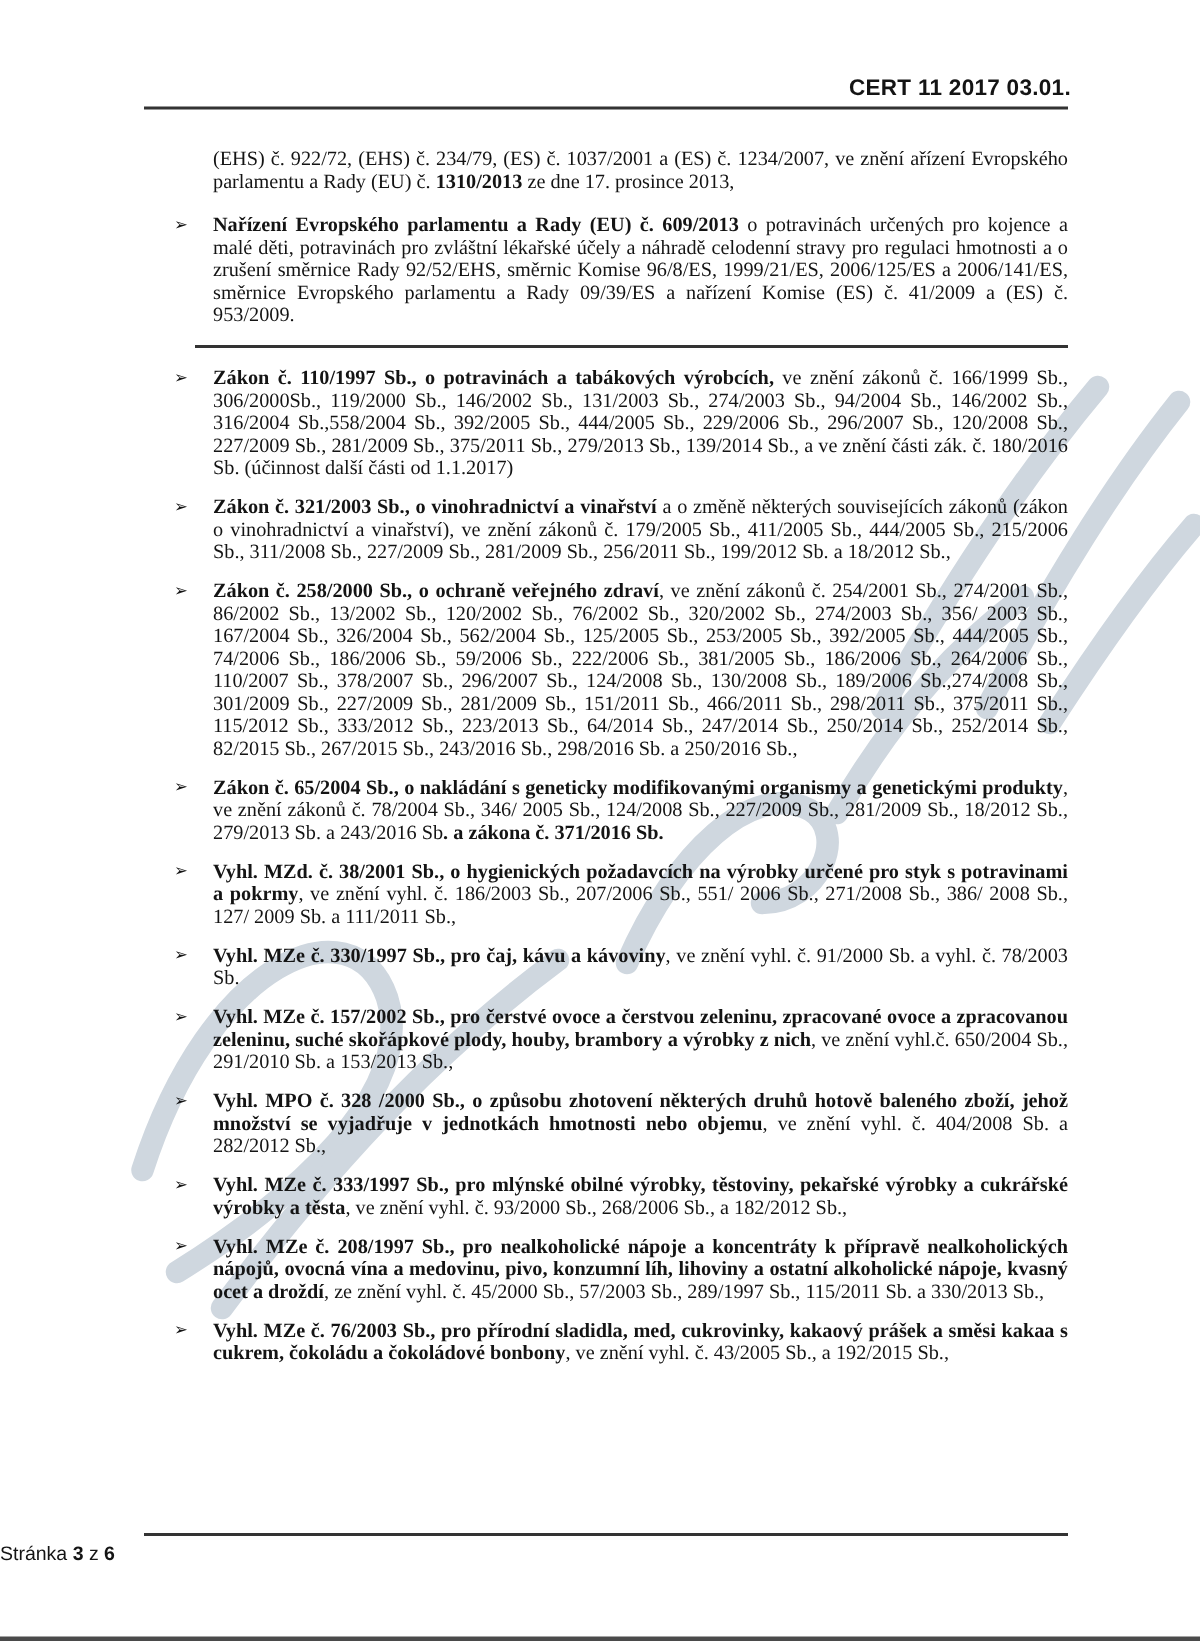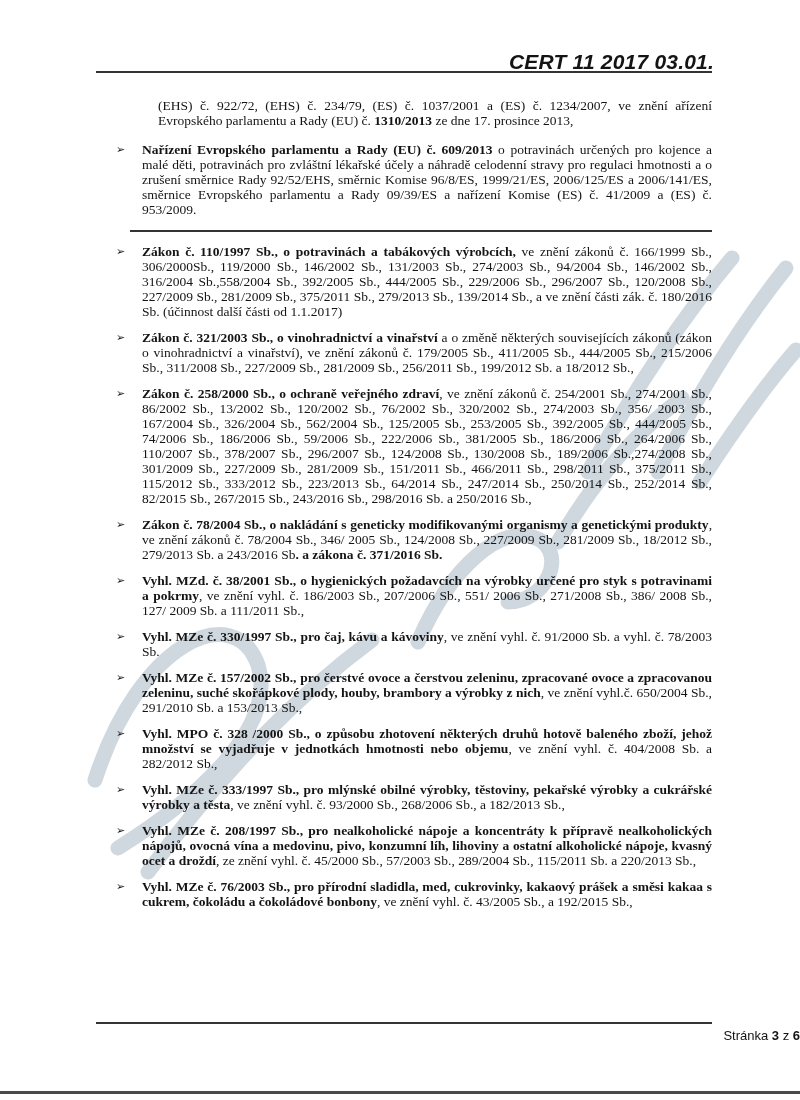--- a/index.html
+++ b/index.html
@@ -15,53 +15,53 @@
     font-family:"Liberation Serif", serif;
     color:var(--text);
     position:relative;
     overflow:hidden;
   }
   .watermark{position:absolute;top:0;left:0;z-index:0;}
   .layer{position:absolute;inset:0;z-index:1;}
   .header-code{
     position:absolute;top:50px;right:86px;
     font-family:"Liberation Sans", sans-serif;
-    font-style:italic;font-weight:bold;font-size:21px;
+    font-weight:bold;font-size:15px;
     letter-spacing:0.2px;
   }
   .header-rule{
     position:absolute;top:71px;left:96px;right:88px;height:2px;
     background:var(--rule);
   }
   .content{
     position:absolute;top:98px;left:142px;width:570px;
     font-size:13.5px;line-height:15px;text-align:justify;
   }
-  .para{margin:0 0 14px 16px;}
+  .para{margin:0 0 14px 0;}
   .bullet{position:relative;margin:0 0 11px 0;}
   .bullet .arrow{
     position:absolute;left:-26px;top:0;
     font-family:"DejaVu Sans", sans-serif;
     font-size:11px;
   }
   .bullet .btext b{font-weight:bold;}
   .para b{font-weight:bold;}
   .section-divider{
     height:2px;background:var(--rule);
     margin:13px 0 12px -12px;
     width:calc(100% + 12px);
     border:none;
   }
   .footer-rule{
     position:absolute;top:1022px;left:96px;right:88px;height:2px;
     background:var(--rule);
   }
   .footer-text{
     position:absolute;top:1028px;left:0;width:100%;
-    text-align:right;
+    text-align:left;
     font-family:"Liberation Sans", sans-serif;
     font-size:13px;
   }
   .footer-text b{font-weight:bold;}
   .bottom-rule{
     position:absolute;top:1091px;left:0;width:100%;height:3px;
     background:#4a4a4a;
   }
 </style>
 </head>
@@ -105,45 +105,45 @@
         <div class="bullet">
           <span class="arrow">➢</span>
           <div class="btext"><b>Zákon č. 321/2003 Sb., o vinohradnictví a vinařství</b><span> a o změně některých souvisejících zákonů (zákon o vinohradnictví a vinařství), ve znění zákonů č. 179/2005 Sb., 411/2005 Sb., 444/2005 Sb., 215/2006 Sb., 311/2008 Sb., 227/2009 Sb., 281/2009 Sb., 256/2011 Sb., 199/2012 Sb. a 18/2012 Sb.,</span></div>
         </div>
         <div class="bullet">
           <span class="arrow">➢</span>
           <div class="btext"><b>Zákon č. 258/2000 Sb., o ochraně veřejného zdraví</b><span>, ve znění zákonů č. 254/2001 Sb., 274/2001 Sb., 86/2002 Sb., 13/2002 Sb., 120/2002 Sb., 76/2002 Sb., 320/2002 Sb., 274/2003 Sb., 356/ 2003 Sb., 167/2004 Sb., 326/2004 Sb., 562/2004 Sb., 125/2005 Sb., 253/2005 Sb., 392/2005 Sb., 444/2005 Sb., 74/2006 Sb., 186/2006 Sb., 59/2006 Sb., 222/2006 Sb., 381/2005 Sb., 186/2006 Sb., 264/2006 Sb., 110/2007 Sb., 378/2007 Sb., 296/2007 Sb., 124/2008 Sb., 130/2008 Sb., 189/2006 Sb.,274/2008 Sb., 301/2009 Sb., 227/2009 Sb., 281/2009 Sb., 151/2011 Sb., 466/2011 Sb., 298/2011 Sb., 375/2011 Sb., 115/2012 Sb., 333/2012 Sb., 223/2013 Sb., 64/2014 Sb., 247/2014 Sb., 250/2014 Sb., 252/2014 Sb., 82/2015 Sb., 267/2015 Sb., 243/2016 Sb., 298/2016 Sb. a 250/2016 Sb.,</span></div>
         </div>
         <div class="bullet">
           <span class="arrow">➢</span>
-          <div class="btext"><b>Zákon č. 78/2004 Sb., o nakládání s geneticky modifikovanými organismy a genetickými produkty</b><span>, ve znění zákonů č. 78/2004 Sb., 346/ 2005 Sb., 124/2008 Sb., 227/2009 Sb., 281/2009 Sb., 18/2012 Sb., 279/2013 Sb. a 243/2016 Sb</span><b>. a zákona č. 371/2016 Sb.</b></div>
+          <div class="btext"><b>Zákon č. 65/2004 Sb., o nakládání s geneticky modifikovanými organismy a genetickými produkty</b><span>, ve znění zákonů č. 78/2004 Sb., 346/ 2005 Sb., 124/2008 Sb., 227/2009 Sb., 281/2009 Sb., 18/2012 Sb., 279/2013 Sb. a 243/2016 Sb</span><b>. a zákona č. 371/2016 Sb.</b></div>
         </div>
         <div class="bullet">
           <span class="arrow">➢</span>
           <div class="btext"><b>Vyhl. MZd. č. 38/2001 Sb., o hygienických požadavcích na výrobky určené pro styk s potravinami a pokrmy</b><span>, ve znění vyhl. č. 186/2003 Sb., 207/2006 Sb., 551/ 2006 Sb., 271/2008 Sb., 386/ 2008 Sb., 127/ 2009 Sb. a  111/2011 Sb.,</span></div>
         </div>
         <div class="bullet">
           <span class="arrow">➢</span>
           <div class="btext"><b>Vyhl. MZe č. 330/1997 Sb., pro čaj, kávu a kávoviny</b><span>, ve znění vyhl. č. 91/2000 Sb. a vyhl. č. 78/2003 Sb.</span></div>
         </div>
         <div class="bullet">
           <span class="arrow">➢</span>
           <div class="btext"><b>Vyhl. MZe č. 157/2002 Sb., pro čerstvé ovoce a čerstvou zeleninu, zpracované ovoce a zpracovanou zeleninu, suché skořápkové plody, houby, brambory a výrobky z nich</b><span>, ve znění vyhl.č. 650/2004 Sb., 291/2010 Sb. a 153/2013 Sb.,</span></div>
         </div>
         <div class="bullet">
           <span class="arrow">➢</span>
           <div class="btext"><b>Vyhl. MPO č. 328 /2000 Sb., o způsobu zhotovení některých druhů hotově baleného zboží, jehož množství se vyjadřuje v jednotkách hmotnosti nebo objemu</b><span>, ve znění vyhl. č. 404/2008 Sb. a 282/2012 Sb.,</span></div>
         </div>
         <div class="bullet">
           <span class="arrow">➢</span>
-          <div class="btext"><b>Vyhl. MZe č. 333/1997 Sb., pro mlýnské obilné výrobky, těstoviny, pekařské výrobky a cukrářské výrobky a těsta</b><span>, ve znění vyhl. č. 93/2000 Sb., 268/2006 Sb., a 182/2013 Sb.,</span></div>
+          <div class="btext"><b>Vyhl. MZe č. 333/1997 Sb., pro mlýnské obilné výrobky, těstoviny, pekařské výrobky a cukrářské výrobky a těsta</b><span>, ve znění vyhl. č. 93/2000 Sb., 268/2006 Sb., a 182/2012 Sb.,</span></div>
         </div>
         <div class="bullet">
           <span class="arrow">➢</span>
-          <div class="btext"><b>Vyhl. MZe č. 208/1997 Sb., pro nealkoholické nápoje a koncentráty k přípravě nealkoholických nápojů, ovocná vína a medovinu, pivo, konzumní líh, lihoviny a ostatní alkoholické nápoje, kvasný ocet a droždí</b><span>, ze znění vyhl. č. 45/2000 Sb., 57/2003 Sb., 289/2004 Sb., 115/2011 Sb. a 220/2013 Sb.,</span></div>
+          <div class="btext"><b>Vyhl. MZe č. 208/1997 Sb., pro nealkoholické nápoje a koncentráty k přípravě nealkoholických nápojů, ovocná vína a medovinu, pivo, konzumní líh, lihoviny a ostatní alkoholické nápoje, kvasný ocet a droždí</b><span>, ze znění vyhl. č. 45/2000 Sb., 57/2003 Sb., 289/1997 Sb., 115/2011 Sb. a 330/2013 Sb.,</span></div>
         </div>
         <div class="bullet">
           <span class="arrow">➢</span>
           <div class="btext"><b>Vyhl. MZe č. 76/2003 Sb., pro přírodní sladidla, med, cukrovinky, kakaový prášek a směsi kakaa s cukrem, čokoládu a čokoládové bonbony</b><span>, ve znění vyhl. č. 43/2005 Sb., a 192/2015 Sb.,</span></div>
         </div>
       </div>
 
   </div>
 
   <div class="footer-rule"></div>

